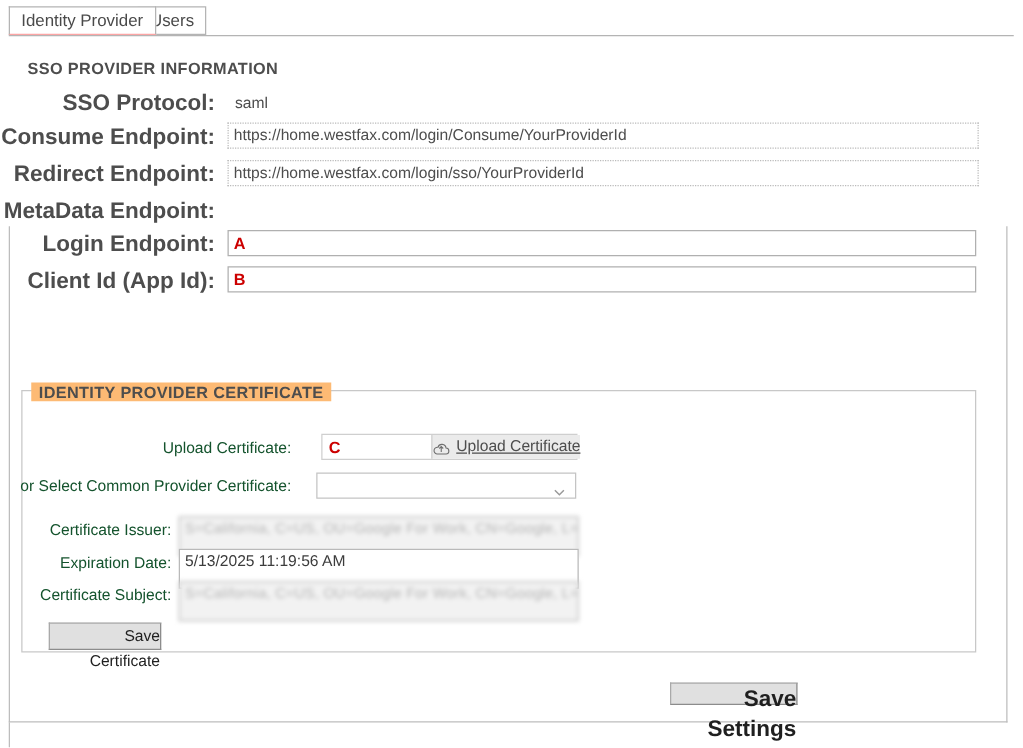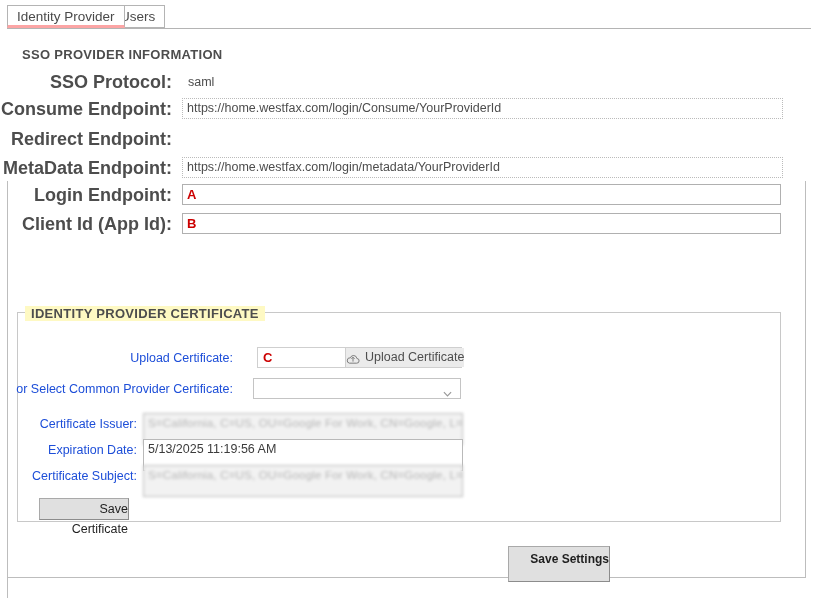--- a/index.html
+++ b/index.html
@@ -35,21 +35,21 @@
     border: 1px solid #b4b4b4;
     background: #ffffff;
     color: #4a4a4a;
     font-size: 13.5px;
     line-height: 21px;
     padding: 0 9px;
     white-space: nowrap;
     cursor: pointer;
   }
   .tab.active {
-    border-bottom: 3px solid #fca5a5;
+    border-bottom: 1px solid #fca5a5;
     z-index: 3;
   }
   .tab-identity { left: 0; }
   .tab-users { left: 103px; }
 
   
   .panel-left-rule {
     position: absolute;
     left: 7px; top: 181px;
     width: 1px; height: 397px;
@@ -134,35 +134,35 @@
   .certset {
     position: absolute;
     left: 17px; top: 312px;
     width: 764px; height: 210px;
     box-sizing: border-box;
     border: 1px solid #c8c8c8;
   }
   .certset-legend {
     position: absolute;
     left: 25px; top: 306px;
-    background: #fef9c3;
+    background: #fdba74;
     padding: 0 6px;
     font-size: 13px;
     font-weight: bold;
     color: #4d4d4d;
     letter-spacing: 0.3px;
   }
 
   .crow { position: absolute; height: 22px; }
   .clabel {
     position: absolute;
     left: 0; width: 233px;
     text-align: right;
     font-size: 12.5px;
-    color: #1d4ed8;
+    color: #14532d;
     line-height: 22px;
   }
 
   .upload-box {
     position: absolute;
     left: 257px; top: 347px;
     width: 205px; height: 21px;
     box-sizing: border-box;
     border: 1px solid #cfcfcf;
     background: #ffffff;
@@ -180,20 +180,21 @@
     border-left: 1px solid #cfcfcf;
     line-height: 19px;
     font-size: 12.5px;
     color: #4d4d4d;
     display: flex;
     align-items: center;
     justify-content: center;
     gap: 5px;
     cursor: pointer;
     white-space: nowrap;
+    text-decoration: underline;
   }
   .cloud-icon { display: inline-block; width: 14px; height: 11px; }
 
   .cert-select {
     position: absolute;
     left: 253px; top: 378px;
     width: 208px; height: 21px;
     box-sizing: border-box;
     border: 1px solid #c4c4c4;
     background: #ffffff;
@@ -240,23 +241,23 @@
     cursor: pointer;
     text-align: right;
   }
   .btn-save-cert {
     left: 39px; top: 498px;
     width: 90px; height: 22px;
     font-size: 12.5px;
     line-height: 20px;
   }
   .btn-save-settings {
-    left: 508px; top: 546px;
-    width: 102px; height: 36px;
-    font-size: 12px;
+    left: 536px; top: 546px;
+    width: 102px; height: 18px;
+    font-size: 18px;
     font-weight: bold;
     line-height: 24px;
   }
 </style>
 </head>
 <body>
 
 <div class="tabstrip">
   <div class="tabline"></div>
   <div class="tab active tab-identity">
@@ -279,25 +280,25 @@
   <div class="fvalue-plain">saml</div>
 </div>
 
 <div class="frow" style="top:98px">
   <div class="flabel">Consume Endpoint:</div>
   <div class="finput dotted">https://home.westfax.com/login/Consume/YourProviderId</div>
 </div>
 
 <div class="frow" style="top:128px">
   <div class="flabel">Redirect Endpoint:</div>
+  <div class="finput dotted">https://home.westfax.com/login/sso/YourProviderId</div>
 </div>
 
 <div class="frow" style="top:157px">
   <div class="flabel">MetaData Endpoint:</div>
-  <div class="finput dotted">https://home.westfax.com/login/metadata/YourProviderId</div>
 </div>
 
 <div class="frow" style="top:184px">
   <div class="flabel">Login Endpoint:</div>
   <div class="finput solid">
     <span class="annot">A</span>
   </div>
 </div>
 
 <div class="frow" style="top:213px">

